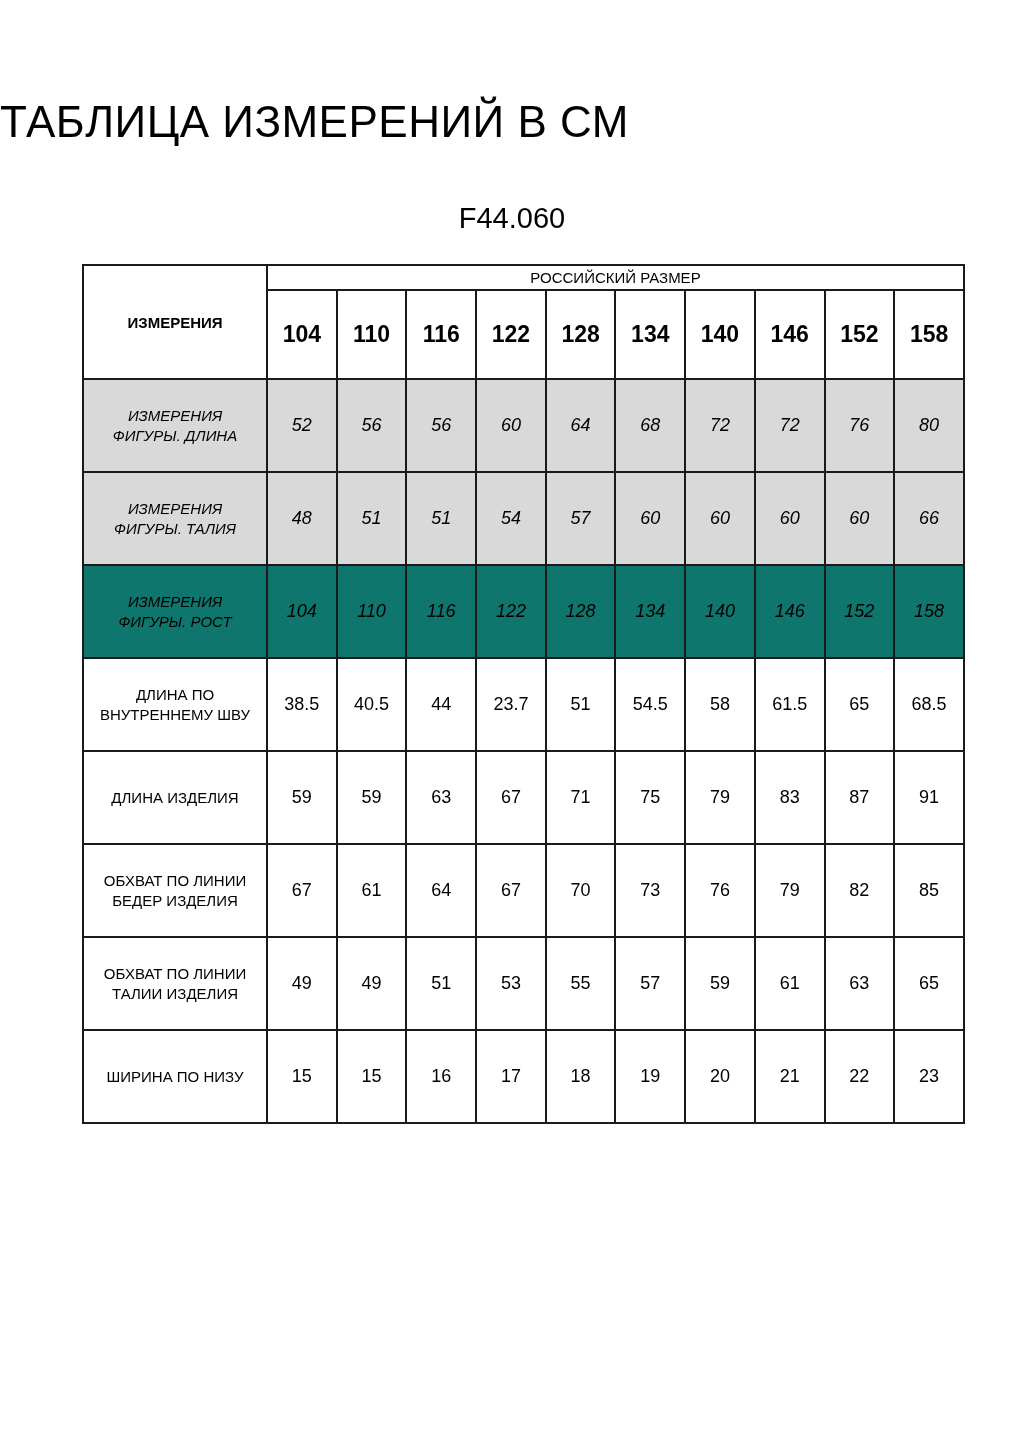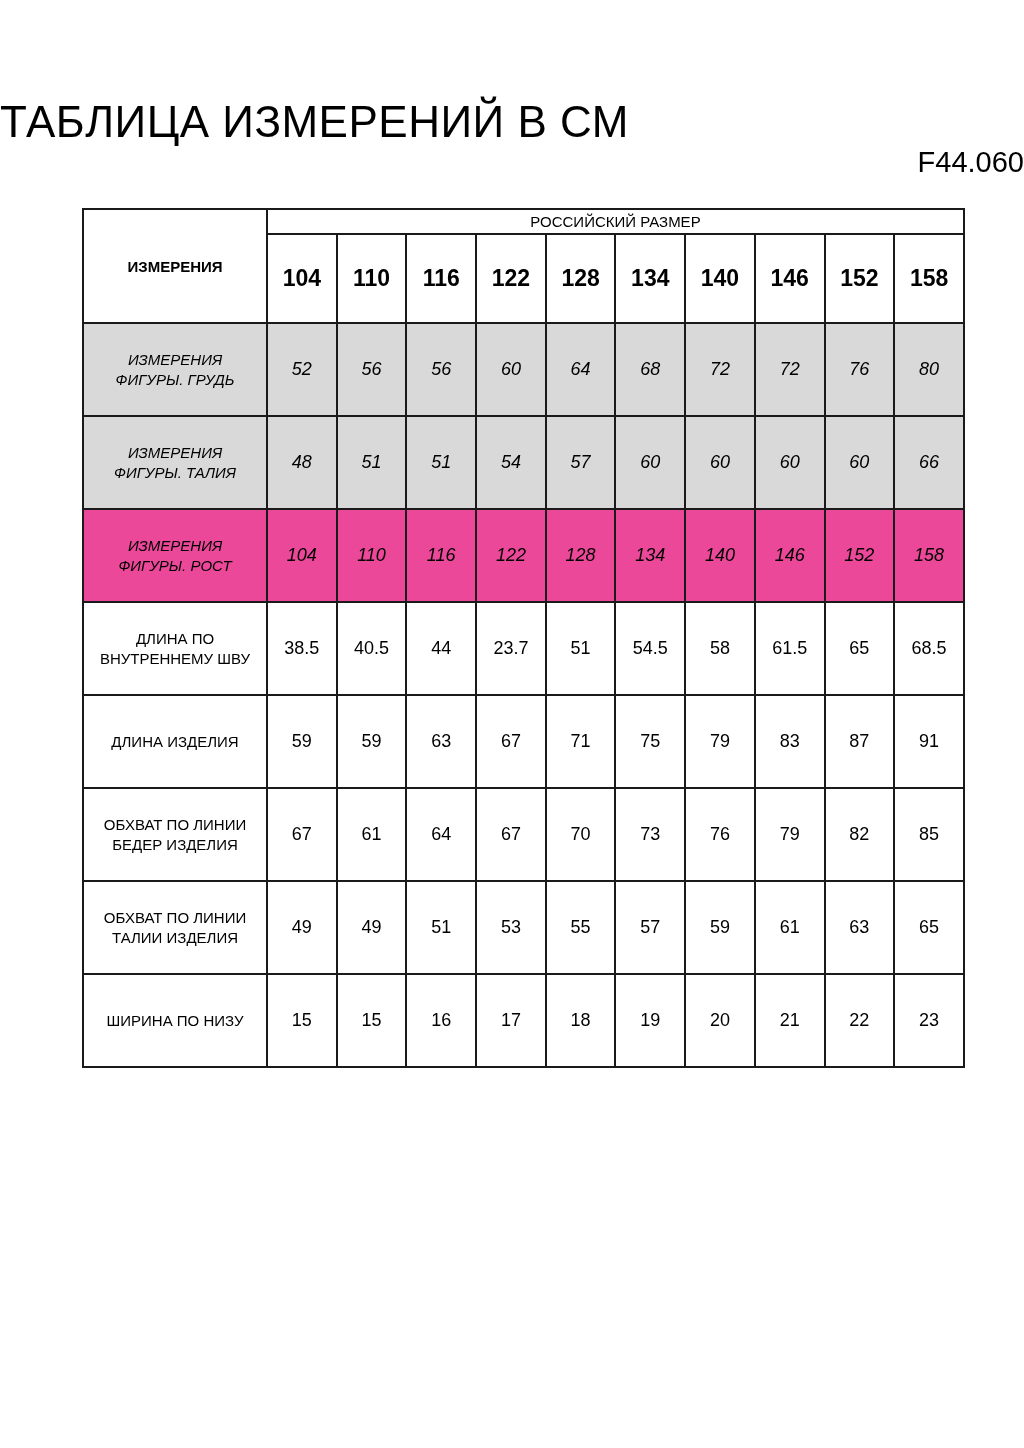--- a/index.html
+++ b/index.html
@@ -15,21 +15,22 @@
 
   .title {
     margin: 98px 0 0 0;
     text-align: left;
     font-size: 44px;
     font-weight: 400;
     letter-spacing: 0.5px;
     line-height: 1.1;
   }
   .code {
-    text-align: right;
+    margin-top: 56px;
+    text-align: center;
     font-size: 29px;
     font-weight: 400;
   }
   .note-primary {
     margin: 36px auto 0 auto;
     width: 860px;
     text-align: center;
     font-size: 26px;
     line-height: 1.35;
   }
@@ -84,21 +85,21 @@
           <th class="size-h">128</th>
           <th class="size-h">134</th>
           <th class="size-h">140</th>
           <th class="size-h">146</th>
           <th class="size-h">152</th>
           <th class="size-h">158</th>
         </tr>
     </thead>
     <tbody id="table-body">
         <tr class="shaded" style="background: rgb(217, 217, 217);">
-          <th class="row-label">ИЗМЕРЕНИЯ ФИГУРЫ. ГРУДЬ</th>
+          <th class="row-label">ИЗМЕРЕНИЯ ФИГУРЫ. ДЛИНА</th>
           <td class="value-cell">52</td>
           <td class="value-cell">56</td>
           <td class="value-cell">56</td>
           <td class="value-cell">60</td>
           <td class="value-cell">64</td>
           <td class="value-cell">68</td>
           <td class="value-cell">72</td>
           <td class="value-cell">72</td>
           <td class="value-cell">76</td>
           <td class="value-cell">80</td>
@@ -109,21 +110,21 @@
           <td class="value-cell">51</td>
           <td class="value-cell">51</td>
           <td class="value-cell">54</td>
           <td class="value-cell">57</td>
           <td class="value-cell">60</td>
           <td class="value-cell">60</td>
           <td class="value-cell">60</td>
           <td class="value-cell">60</td>
           <td class="value-cell">66</td>
         </tr>
-        <tr class="shaded" style="background: #ec4899; margin-left: 13px;">
+        <tr class="shaded" style="background: #0f766e; margin-left: 13px;">
           <th class="row-label">ИЗМЕРЕНИЯ ФИГУРЫ. РОСТ</th>
           <td class="value-cell">104</td>
           <td class="value-cell">110</td>
           <td class="value-cell">116</td>
           <td class="value-cell">122</td>
           <td class="value-cell">128</td>
           <td class="value-cell">134</td>
           <td class="value-cell">140</td>
           <td class="value-cell">146</td>
           <td class="value-cell">152</td>

